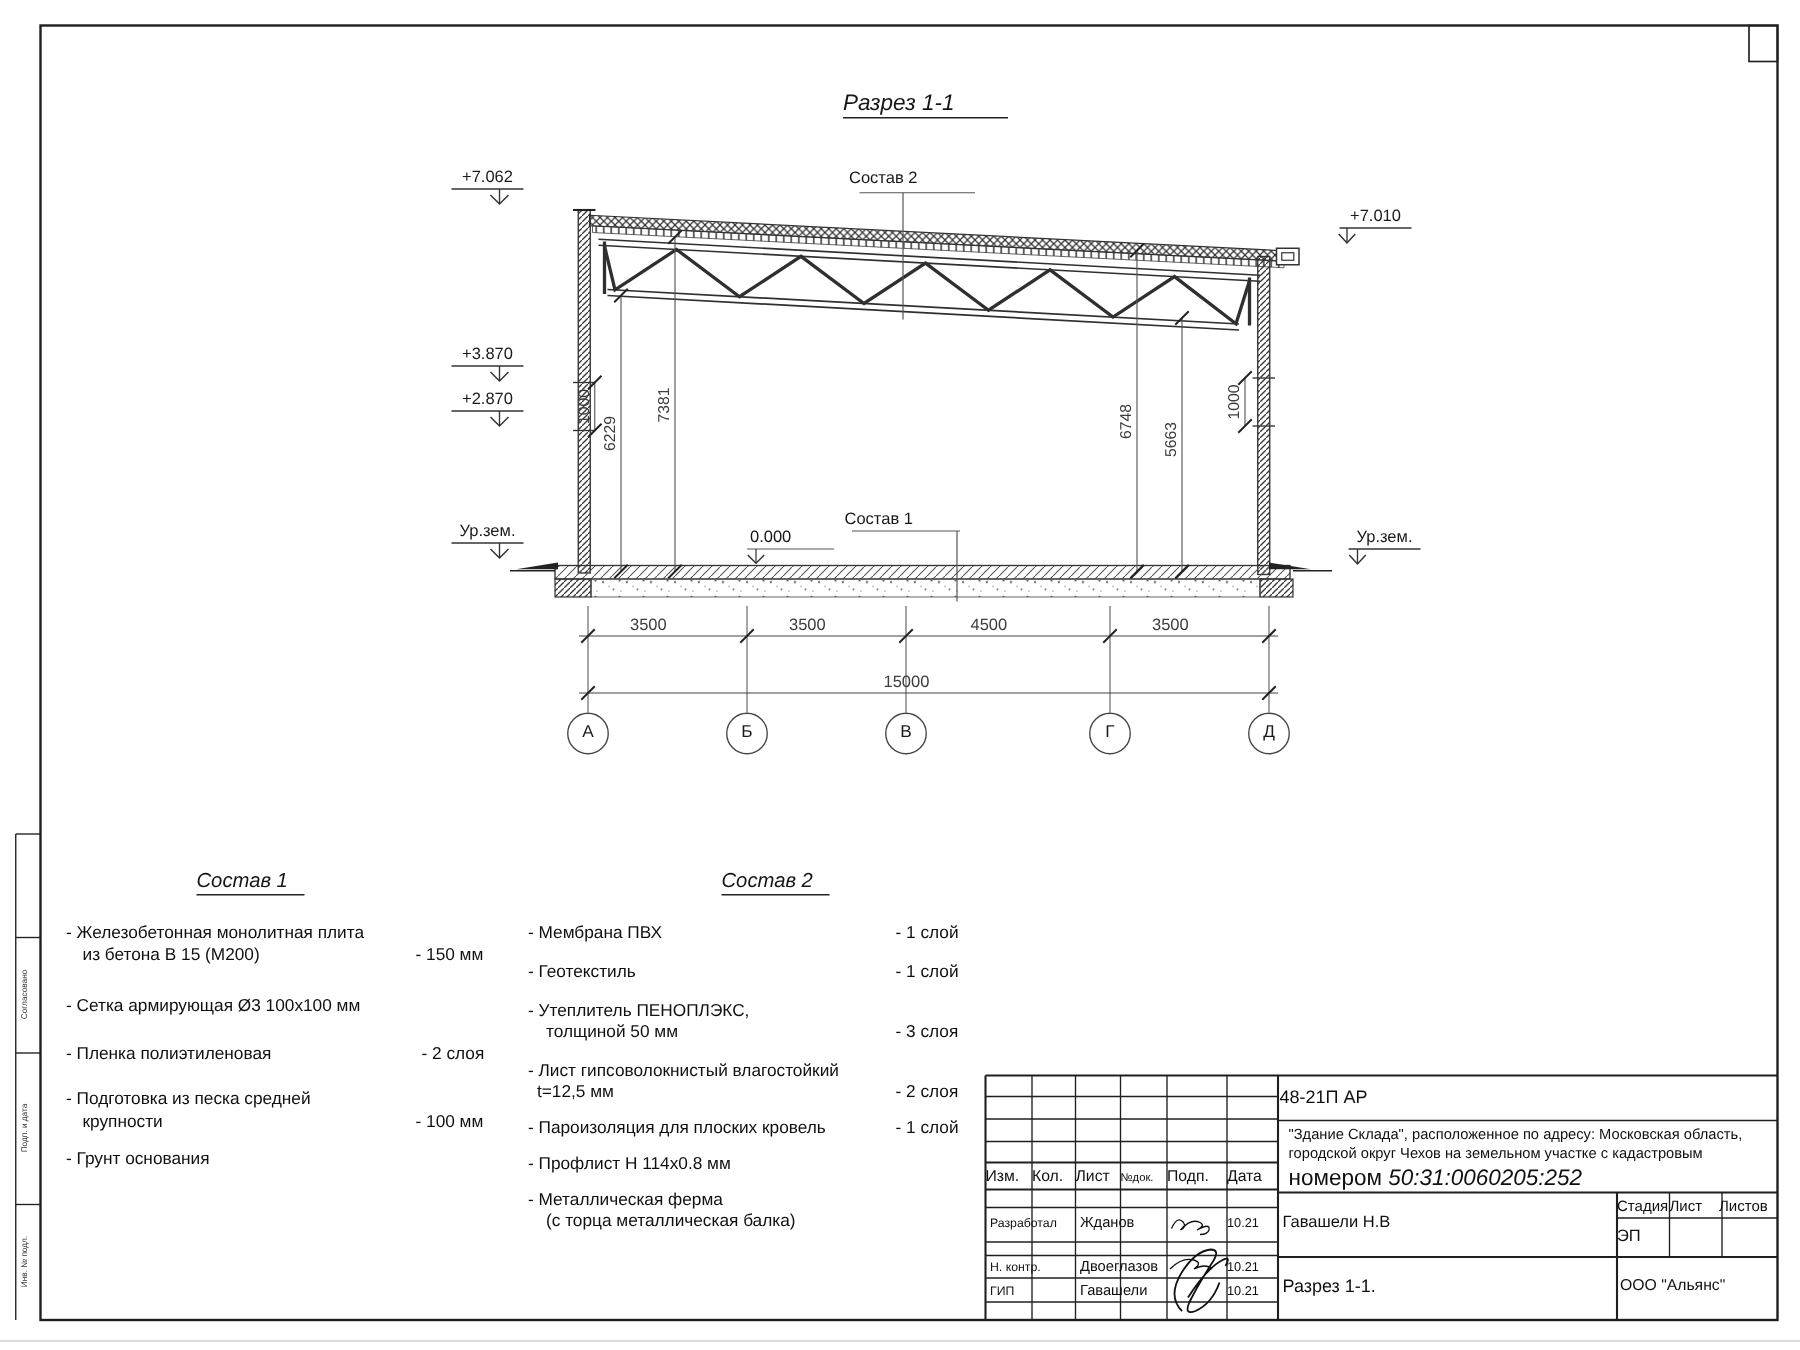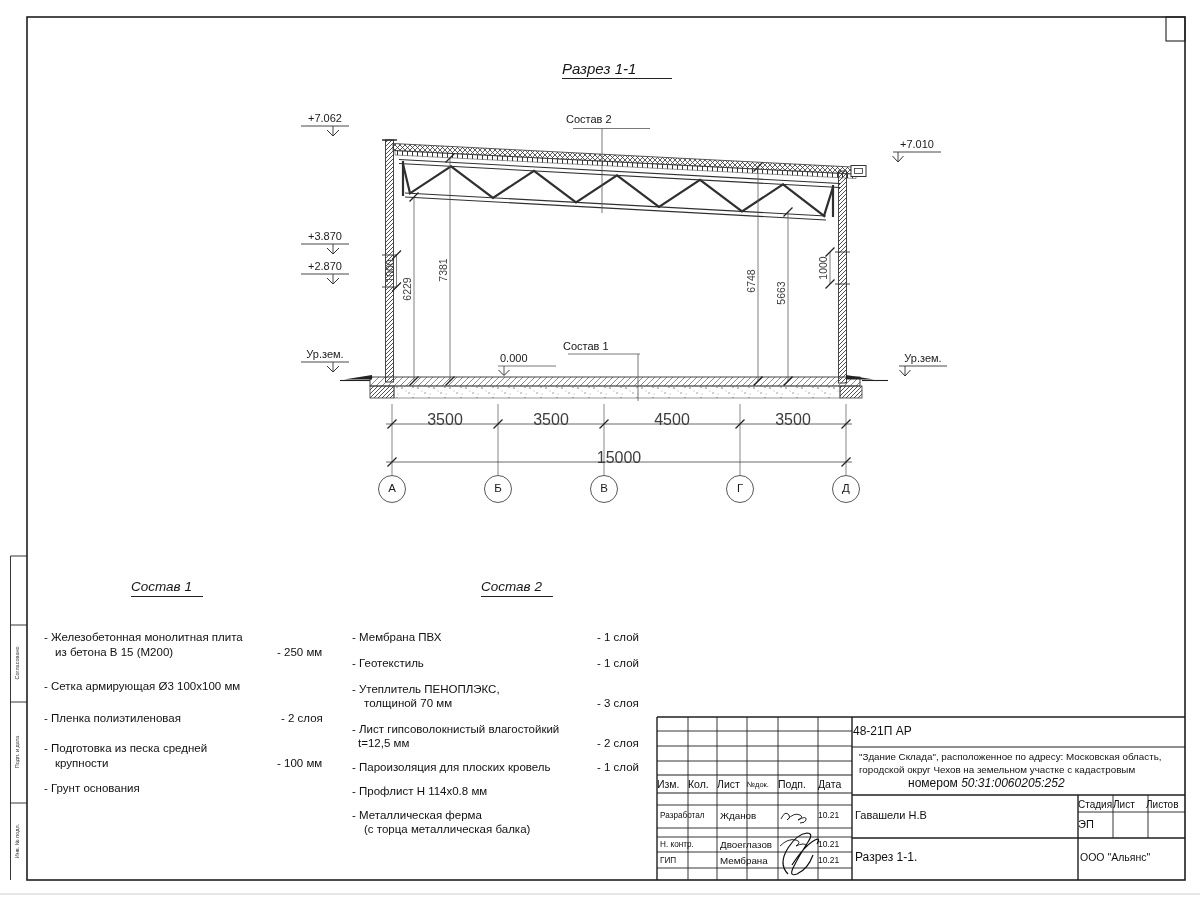--- a/index.html
+++ b/index.html
@@ -3,23 +3,23 @@
 <meta charset="utf-8">
 <style>
   html,body{margin:0;padding:0}
   body{width:1200px;height:900px;position:relative;background:#fff;overflow:hidden;
        font-family:"Liberation Sans",sans-serif;color:#161616;}
   svg{position:absolute;left:0;top:0}
   .t{position:absolute;white-space:nowrap;line-height:1.15;}
   .c{text-align:left}
   .it{font-style:italic}
   .head{font-style:italic;font-size:13.5px;border-bottom:1px solid #222;padding-bottom:1px;}
-  .li{font-size:11.5px;color:#101010;margin-top:15px;}
+  .li{font-size:11.5px;color:#101010;}
   .elev{font-size:11px;width:48px;text-align:center;color:#1b1b1b;}
-  .dim{font-size:16px;color:#3d3d3d;text-align:center;}
+  .dim{font-size:11px;color:#3d3d3d;}
   .vdim{font-size:10.5px;color:#3d3d3d;transform:translate(-50%,-50%) rotate(-90deg);transform-origin:center;}
   .axl{font-size:11.5px;width:27px;text-align:center;color:#1b1b1b;}
   .tb{color:#101010}
   .strip{font-size:5.5px;color:#333;transform:translate(-50%,-50%) rotate(-90deg);transform-origin:center;}
 </style>
 </head>
 <body>
 
 <svg width="1200" height="900" viewBox="0 0 1200 900">
   <defs>
@@ -255,66 +255,66 @@
 
 <div class="t axl" style="left:378.5px;top:482px">А</div>
 <div class="t axl" style="left:484.5px;top:482px">Б</div>
 <div class="t axl" style="left:590.5px;top:482px">В</div>
 <div class="t axl" style="left:726.5px;top:482px">Г</div>
 <div class="t axl" style="left:832.5px;top:482px">Д</div>
 
 <div class="t c head" style="left:131px;top:579px;width:72px">Состав 1</div>
 <div class="t li" style="left:44px;top:616px">- Железобетонная монолитная плита</div>
 <div class="t li" style="left:55px;top:631px">из бетона В 15 (М200)</div>
-<div class="t li" style="left:277px;top:631px">- 250 мм</div>
+<div class="t li" style="left:277px;top:631px">- 150 мм</div>
 <div class="t li" style="left:44px;top:665px">- Сетка армирующая Ø3 100х100 мм</div>
 <div class="t li" style="left:44px;top:697px">- Пленка полиэтиленовая</div>
 <div class="t li" style="left:281px;top:697px">- 2 слоя</div>
 <div class="t li" style="left:44px;top:727px">- Подготовка из песка средней</div>
 <div class="t li" style="left:55px;top:742px">крупности</div>
 <div class="t li" style="left:277px;top:742px">- 100 мм</div>
 <div class="t li" style="left:44px;top:767px">- Грунт основания</div>
 
 <div class="t c head" style="left:481px;top:579px;width:72px">Состав 2</div>
 <div class="t li" style="left:352px;top:616px">- Мембрана ПВХ</div>
 <div class="t li" style="left:597px;top:616px">- 1 слой</div>
 <div class="t li" style="left:352px;top:642px">- Геотекстиль</div>
 <div class="t li" style="left:597px;top:642px">- 1 слой</div>
 <div class="t li" style="left:352px;top:668px">- Утеплитель ПЕНОПЛЭКС,</div>
-<div class="t li" style="left:364px;top:682px">толщиной 70 мм</div>
+<div class="t li" style="left:364px;top:682px">толщиной 50 мм</div>
 <div class="t li" style="left:597px;top:682px">- 3 слоя</div>
 <div class="t li" style="left:352px;top:708px">- Лист гипсоволокнистый влагостойкий</div>
 <div class="t li" style="left:358px;top:722px">t=12,5 мм</div>
 <div class="t li" style="left:597px;top:722px">- 2 слоя</div>
 <div class="t li" style="left:352px;top:746px">- Пароизоляция для плоских кровель</div>
 <div class="t li" style="left:597px;top:746px">- 1 слой</div>
 <div class="t li" style="left:352px;top:770px">- Профлист Н 114х0.8 мм</div>
 <div class="t li" style="left:352px;top:794px">- Металлическая ферма</div>
 <div class="t li" style="left:364px;top:808px">(с торца металлическая балка)</div>
 
 <div class="t c tb" style="left:853px;top:725px;width:330px;font-size:12px">48-21П АР</div>
 <div class="t tb" style="left:859px;top:751px;font-size:9.8px">"Здание Склада", расположенное по адресу: Московская область,</div>
 <div class="t tb" style="left:859px;top:764px;font-size:9.8px">городской округ Чехов на земельном участке с кадастровым</div>
-<div class="t tb" style="left:908px;top:777px;font-size:12px"><span>номером </span><span class="it">50:31:0060205:252</span></div>
+<div class="t tb" style="left:859px;top:777px;font-size:15px"><span>номером </span><span class="it">50:31:0060205:252</span></div>
 
 <div class="t c tb" style="left:657px;top:778px;width:16px;font-size:10.5px">Изм.</div>
 <div class="t c tb" style="left:688px;top:778px;width:29px;font-size:10.5px">Кол.</div>
 <div class="t c tb" style="left:717px;top:778px;width:30px;font-size:10.5px">Лист</div>
 <div class="t c tb" style="left:747px;top:781px;width:46px;font-size:7.5px">№док.</div>
 <div class="t c tb" style="left:778px;top:778px;width:52px;font-size:10.5px">Подп.</div>
 <div class="t c tb" style="left:818px;top:778px;width:34px;font-size:10.5px">Дата</div>
 
 <div class="t tb" style="left:660px;top:811px;font-size:8.2px">Разработал</div>
 <div class="t tb" style="left:720px;top:810px;font-size:9.8px">Жданов</div>
 <div class="t c tb" style="left:818px;top:811px;width:34px;font-size:8.5px">10.21</div>
 <div class="t tb" style="left:660px;top:840px;font-size:8.2px">Н. контр.</div>
 <div class="t tb" style="left:720px;top:839px;font-size:9.8px">Двоеглазов</div>
 <div class="t c tb" style="left:818px;top:840px;width:34px;font-size:8.5px">10.21</div>
 <div class="t tb" style="left:660px;top:856px;font-size:8.2px">ГИП</div>
-<div class="t tb" style="left:720px;top:855px;font-size:9.8px">Мембрана</div>
+<div class="t tb" style="left:720px;top:855px;font-size:9.8px">Гавашели</div>
 <div class="t c tb" style="left:818px;top:856px;width:34px;font-size:8.5px">10.21</div>
 
 <div class="t c tb" style="left:855px;top:809px;width:220px;font-size:11px">Гавашели Н.В</div>
 <div class="t c tb" style="left:1078px;top:799px;width:49px;font-size:10px">Стадия</div>
 <div class="t c tb" style="left:1113px;top:799px;width:35px;font-size:10px">Лист</div>
 <div class="t c tb" style="left:1146px;top:799px;width:39px;font-size:10px">Листов</div>
 <div class="t c tb" style="left:1078px;top:818px;width:35px;font-size:11px">ЭП</div>
 <div class="t c tb" style="left:855px;top:851px;width:220px;font-size:12px">Разрез 1-1.</div>
 <div class="t c tb" style="left:1080px;top:851px;width:103px;font-size:10.5px">ООО "Альянс"</div>
 

